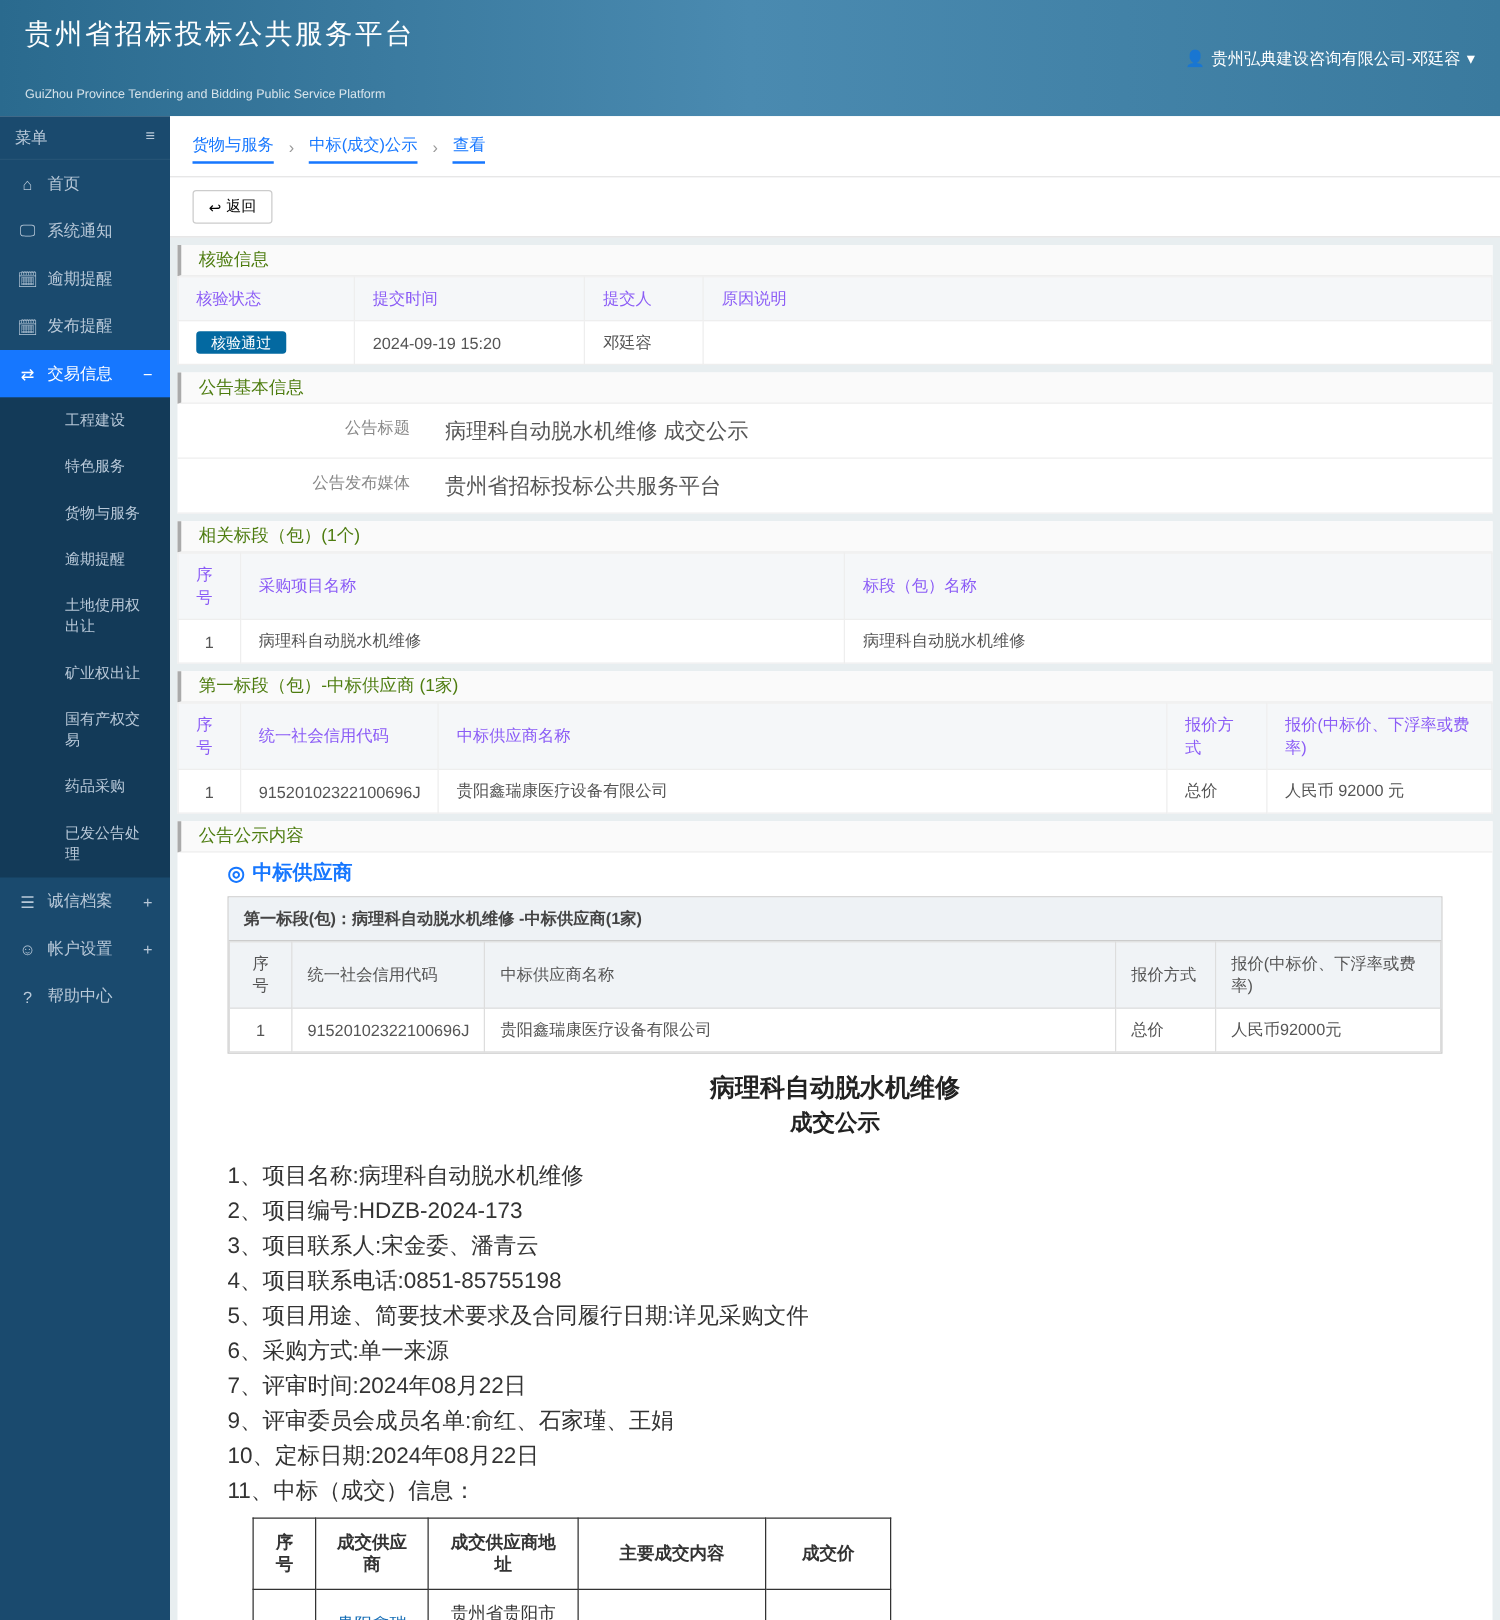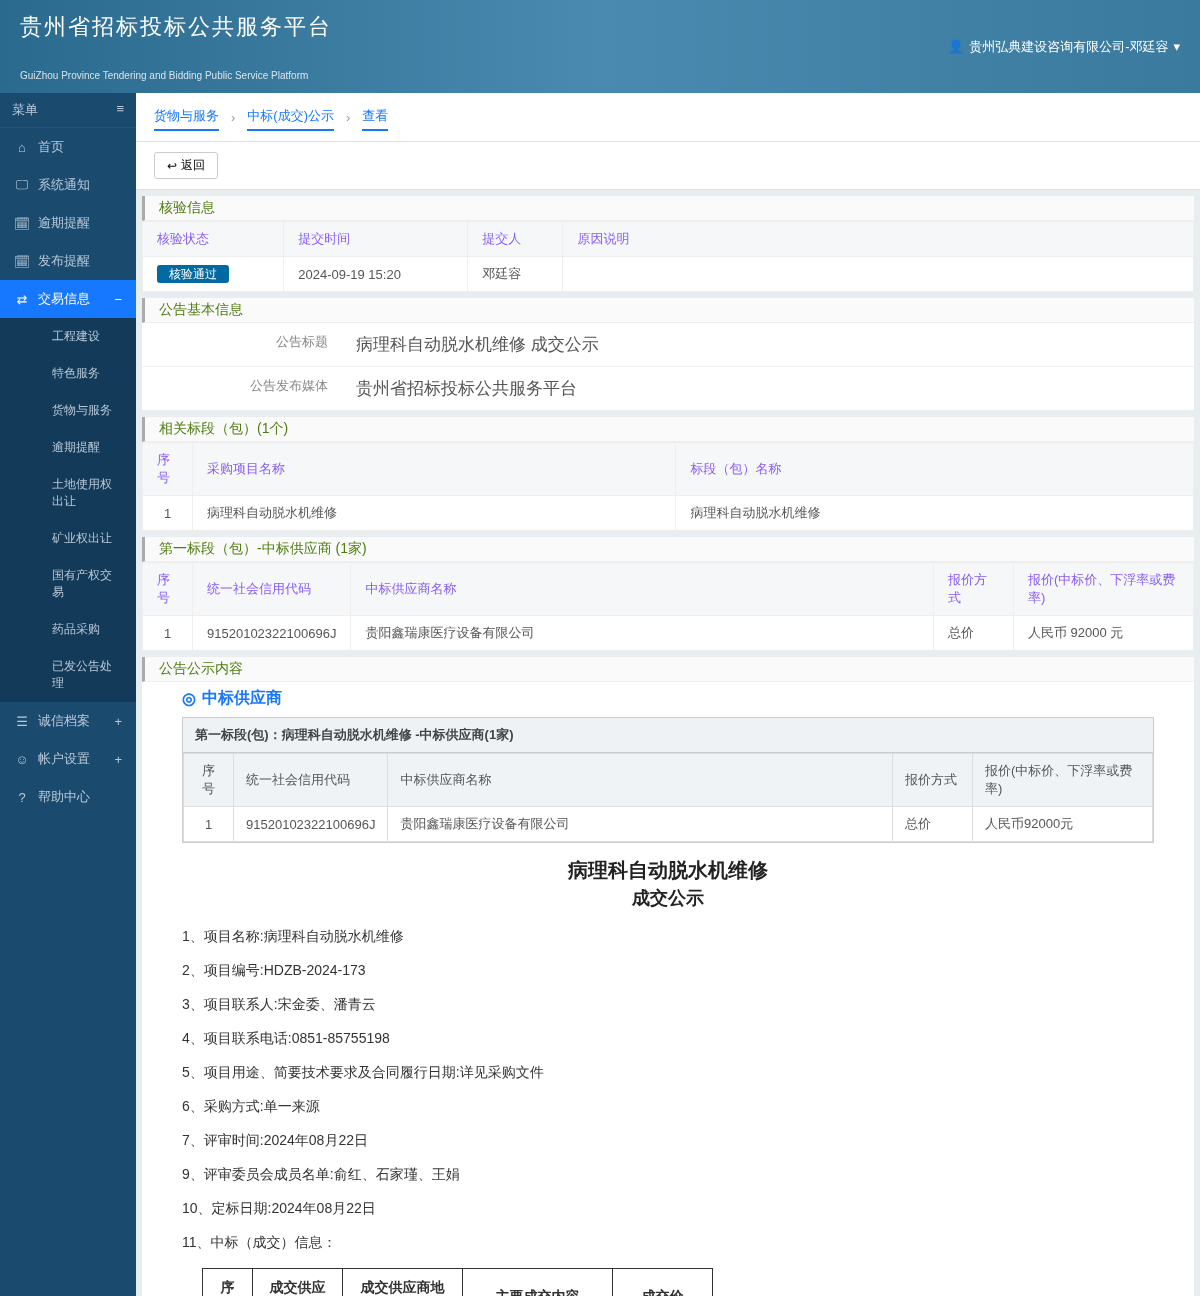--- a/index.html
+++ b/index.html
@@ -36,21 +36,21 @@
 .form-value { flex: 1; padding: 10px 14px; color: #555; font-size: 17px;}
 .content-body { padding: 0 40px 40px 40px; }
 .supplier-h { color: #1677ff; font-size: 16px; font-weight: bold; display: flex; align-items: center; gap: 6px; margin: 6px 0 8px 0; }
 .supplier-box { border: 1px solid #ccc; margin: 0 0 14px 0; }
 .supplier-cap { background: #eef2f5; padding: 8px 12px; border-bottom: 1px solid #ccc; font-size: 13px; color: #444; font-weight: bold;}
 table.sup { width: 100%; border-collapse: collapse; font-size: 13px; }
 table.sup th { background: #f0f3f6; padding: 8px 12px; text-align: left; font-weight: normal; border: 1px solid #ddd; color: #555;}
 table.sup td { padding: 8px 12px; border: 1px solid #ddd; color: #555;}
 .doc-title { text-align: center; font-size: 20px; font-weight: bold; margin: 10px 0 2px 0; color: #222;}
 .doc-sub { text-align: center; font-size: 18px; font-weight: bold; margin-bottom: 18px; color: #222;}
-.doc-line { margin: 16px 0; font-size: 14px; color: #333;}
+.doc-line { margin: 4px 0; font-size: 18px; color: #333;}
 table.inner { border-collapse: collapse; margin: 10px 0; font-size: 14px; }
 table.inner th, table.inner td { border: 1px solid #333; padding: 10px 14px; text-align: center; }
 .lnk { color: #156db5; }
 .price { color: #1a75bb; }
 .footer-bg { position: fixed; bottom: 0; left: 0; right: 0; height: 120px; background: linear-gradient(to top, rgba(100,140,150,0.25), transparent); pointer-events:none; z-index:-1;}
 </style>
 </head>
 <body>
 
 <div class="header">

